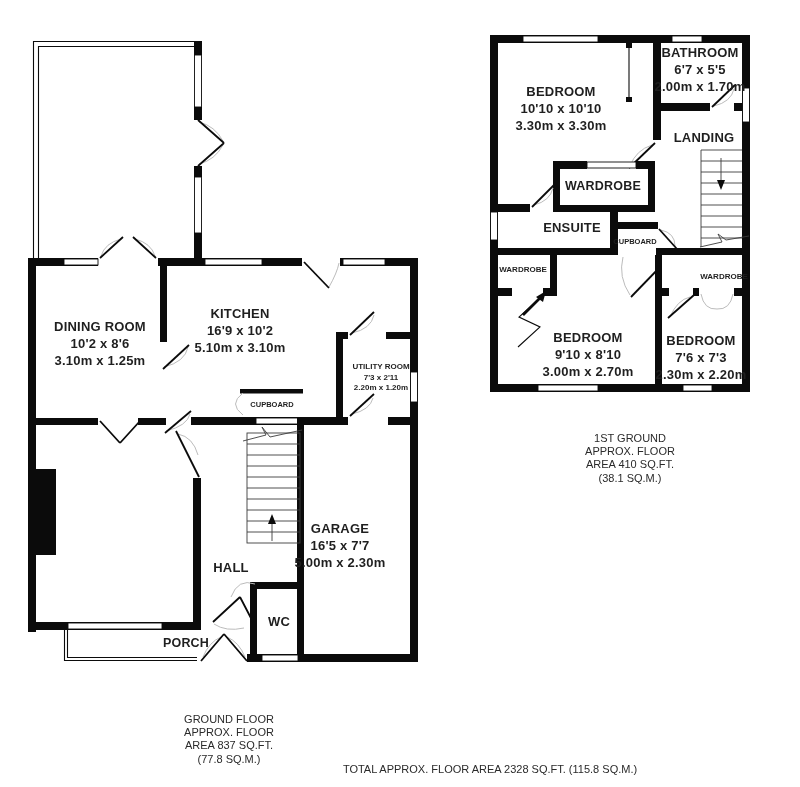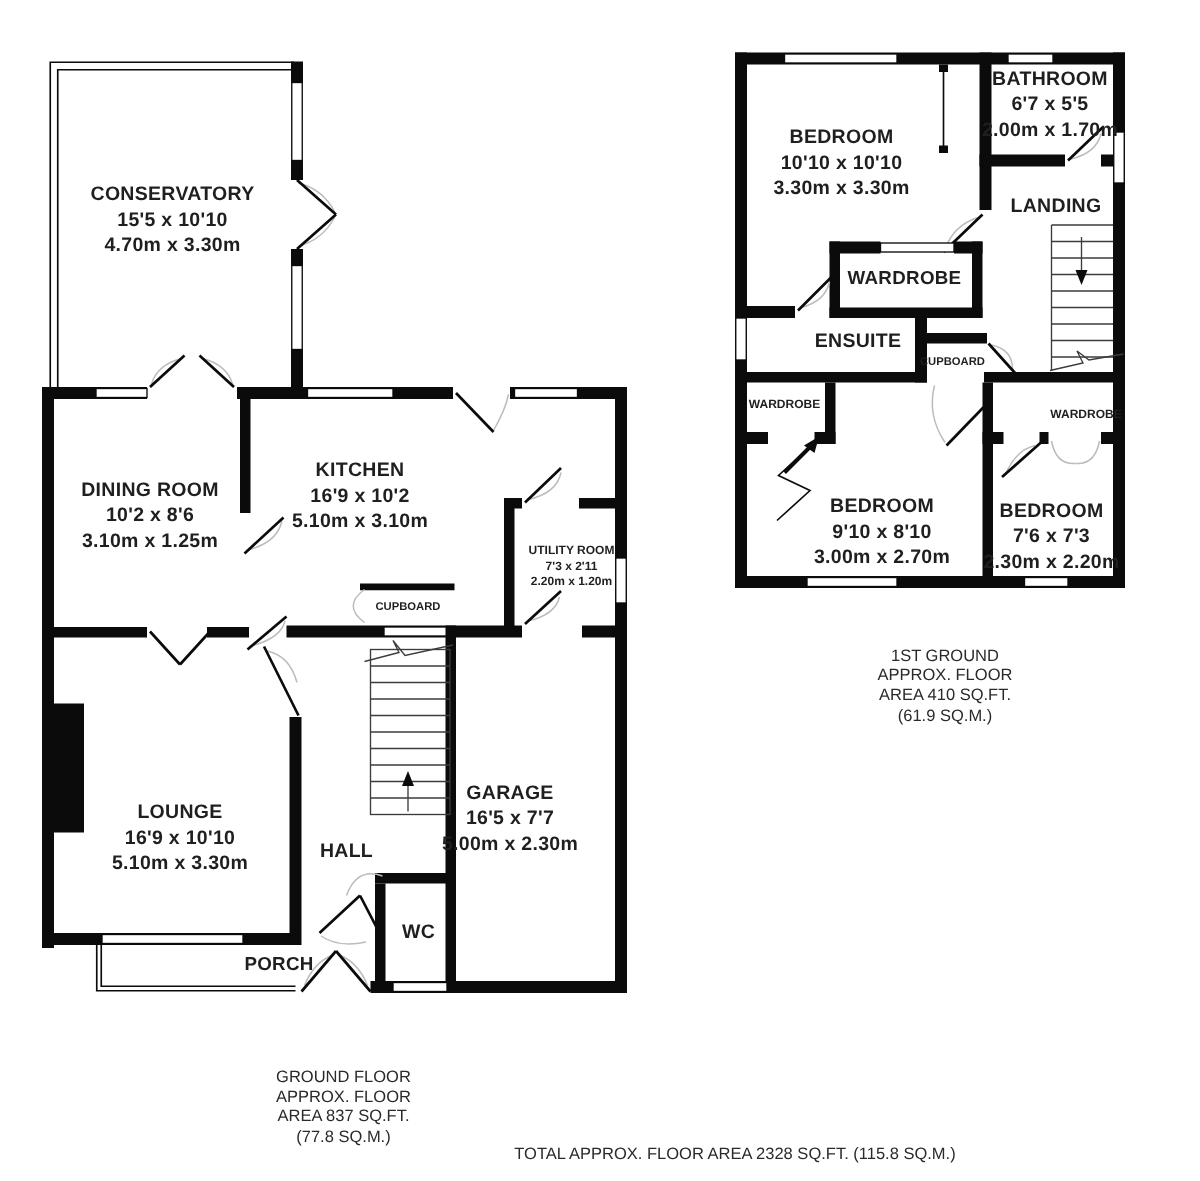--- a/index.html
+++ b/index.html
@@ -253,25 +253,20 @@
       <path class="st" d="M701,150 H742 M701,161 H742 M701,172 H742 M701,183 H742 M701,194 H742 M701,205 H742 M701,216 H742 M701,227 H742 M701,238 H742"></path>
       <path class="st" d="M700,247 L722,242 L718,234 L726,240 L749,236"></path>
       <g>
         <path class="st" d="M721,158 L721,182" stroke-width="1.2"></path>
         <polygon class="ar" points="721,190 717,180 725,180"></polygon>
       </g>
     </g>
   </g>
 </svg>
 
-<div class="label" style="left:115px;top:146px">
-  <span>CONSERVATORY</span>
-  <span>15'5 x 10'10</span>
-  <span>4.70m x 3.30m</span>
-</div>
 
 <div class="label" style="left:100px;top:343px">
   <span>DINING ROOM</span>
   <span>10'2 x 8'6</span>
   <span>3.10m x 1.25m</span>
 </div>
 
 <div class="label" style="left:240px;top:330px">
   <span>KITCHEN</span>
   <span>16'9 x 10'2</span>
@@ -281,25 +276,20 @@
 <div class="label small" style="left:381px;top:378px">
   <span>UTILITY ROOM</span>
   <span>7'3 x 2'11</span>
   <span>2.20m x 1.20m</span>
 </div>
 
 <div class="label tiny" style="left:272px;top:404px">
   <span>CUPBOARD</span>
 </div>
 
-<div class="label" style="left:120px;top:558px">
-  <span>LOUNGE</span>
-  <span>16'9 x 10'10</span>
-  <span>5.10m x 3.30m</span>
-</div>
 
 <div class="label" style="left:231px;top:567px">
   <span>HALL</span>
 </div>
 
 <div class="label" style="left:340px;top:545px">
   <span>GARAGE</span>
   <span>16'5 x 7'7</span>
   <span>5.00m x 2.30m</span>
 </div>
@@ -364,20 +354,20 @@
   <span>GROUND FLOOR</span>
   <span>APPROX. FLOOR</span>
   <span>AREA 837 SQ.FT.</span>
   <span>(77.8 SQ.M.)</span>
 </div>
 
 <div class="caption" style="left:630px;top:458px">
   <span>1ST GROUND</span>
   <span>APPROX. FLOOR</span>
   <span>AREA 410 SQ.FT.</span>
-  <span>(61.9 SQ.M.)</span>
+  <span>(38.1 SQ.M.)</span>
 </div>
 
 <div class="caption" style="left:490px;top:770px">
   <span>TOTAL APPROX. FLOOR AREA 2328 SQ.FT. (115.8 SQ.M.)</span>
 </div>
 
 </div>
 
 </body></html>

